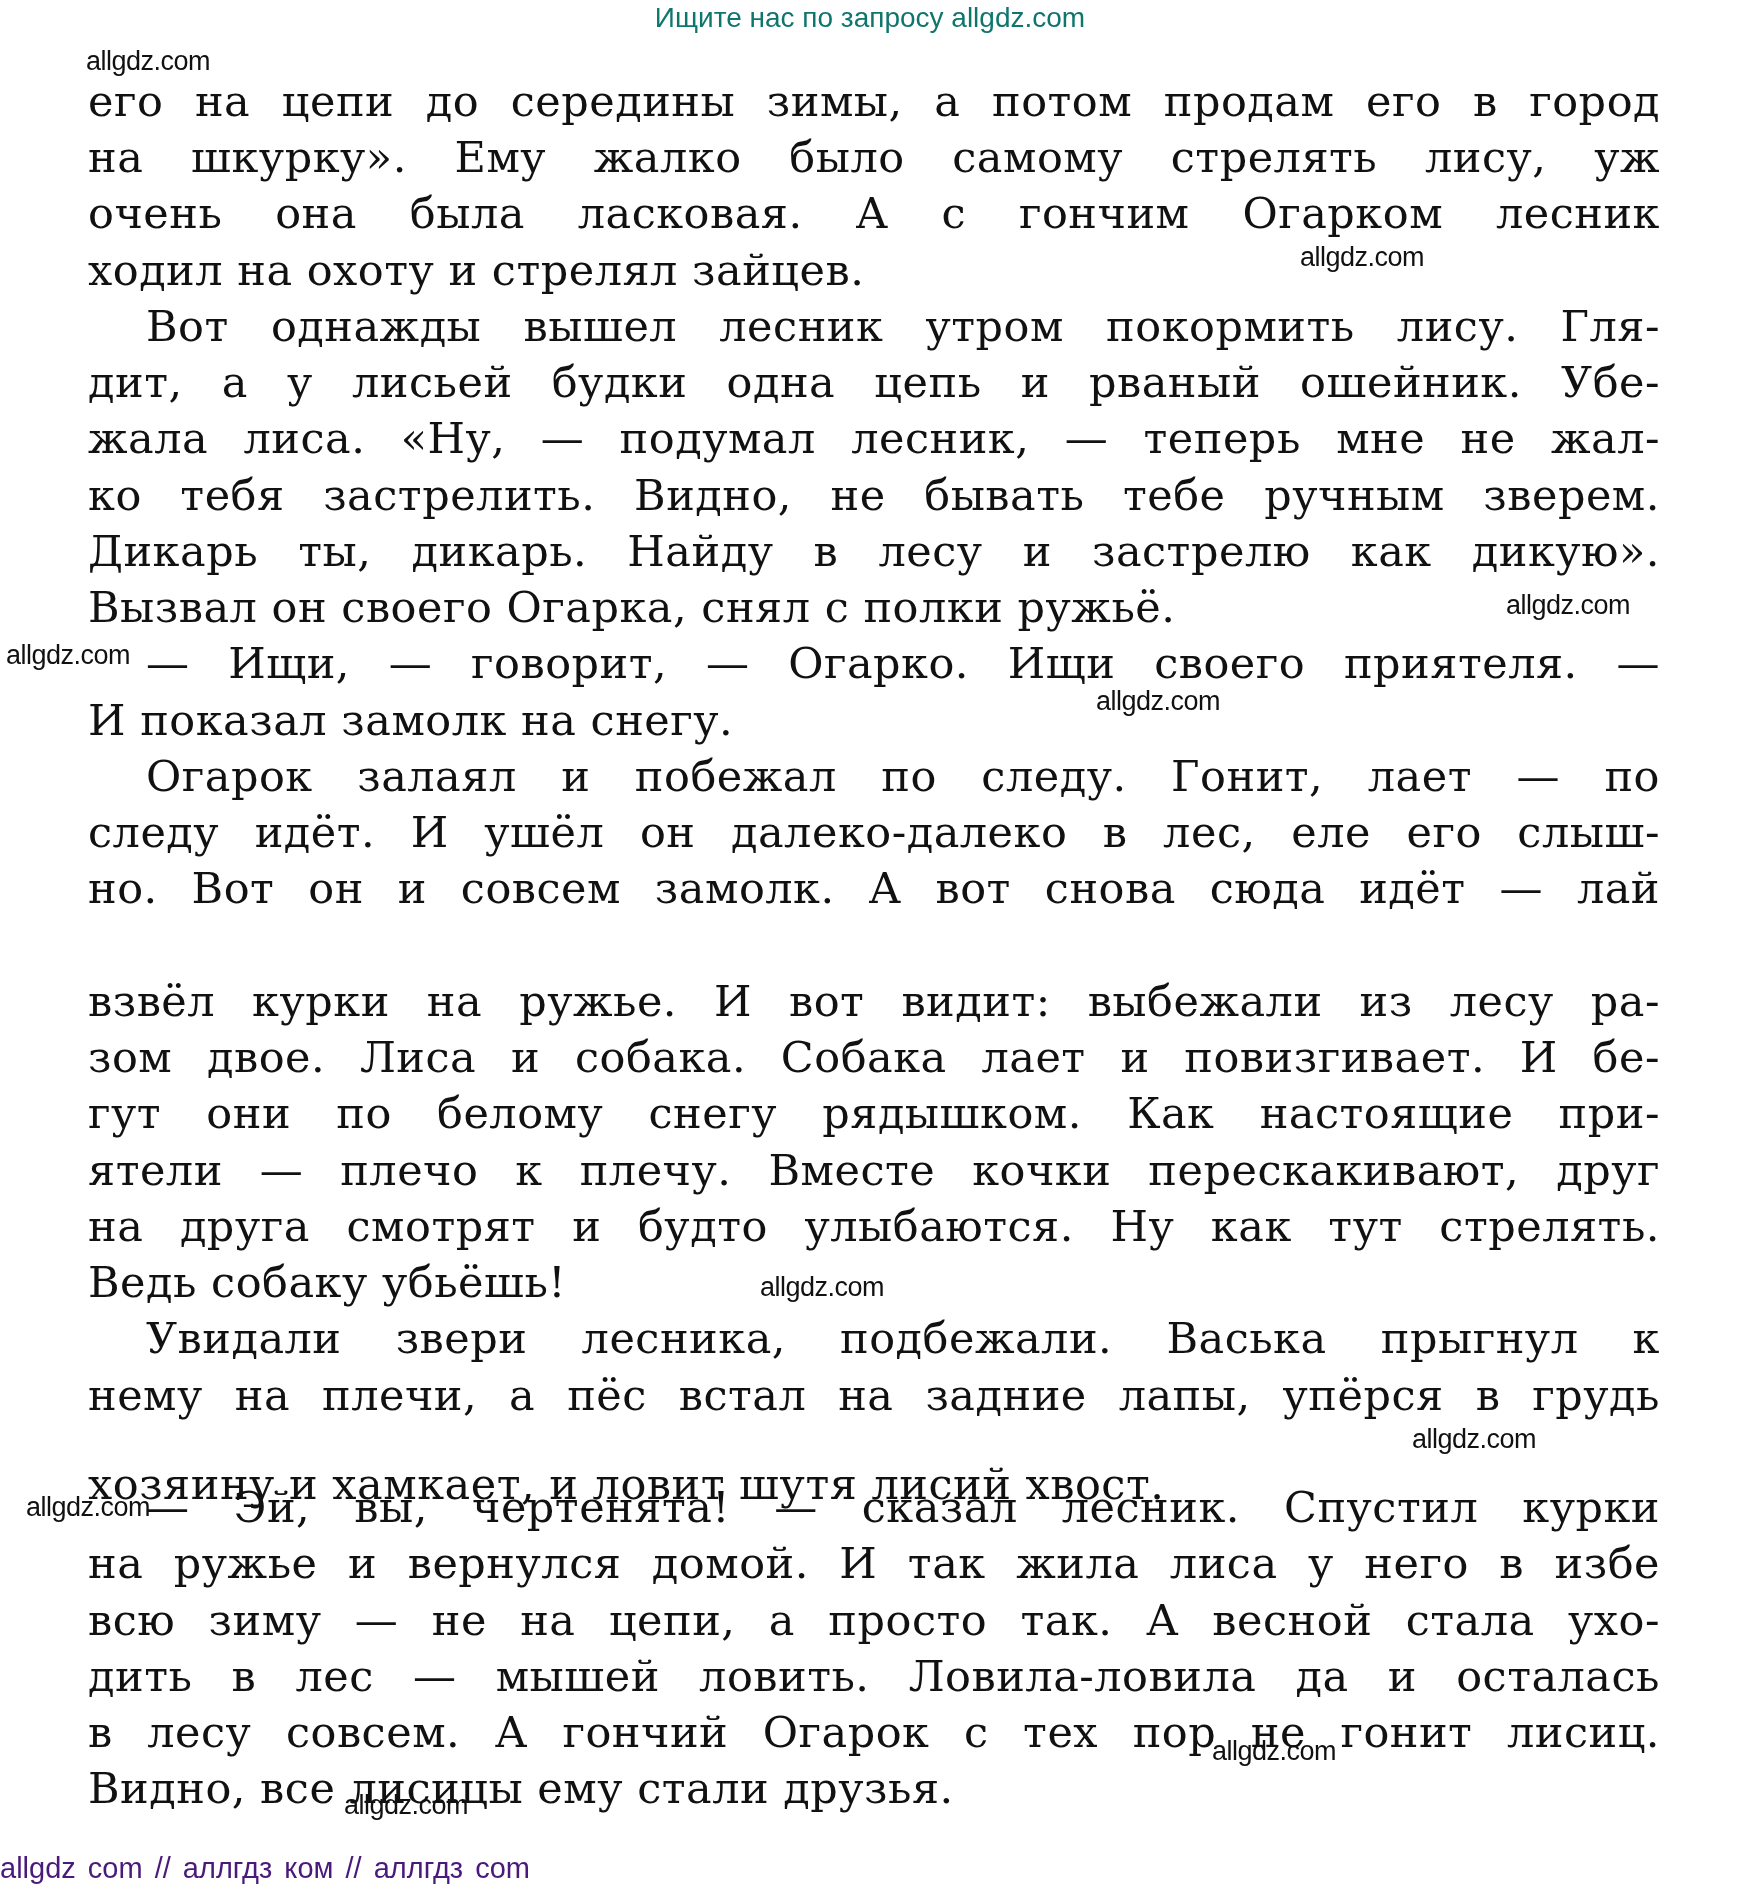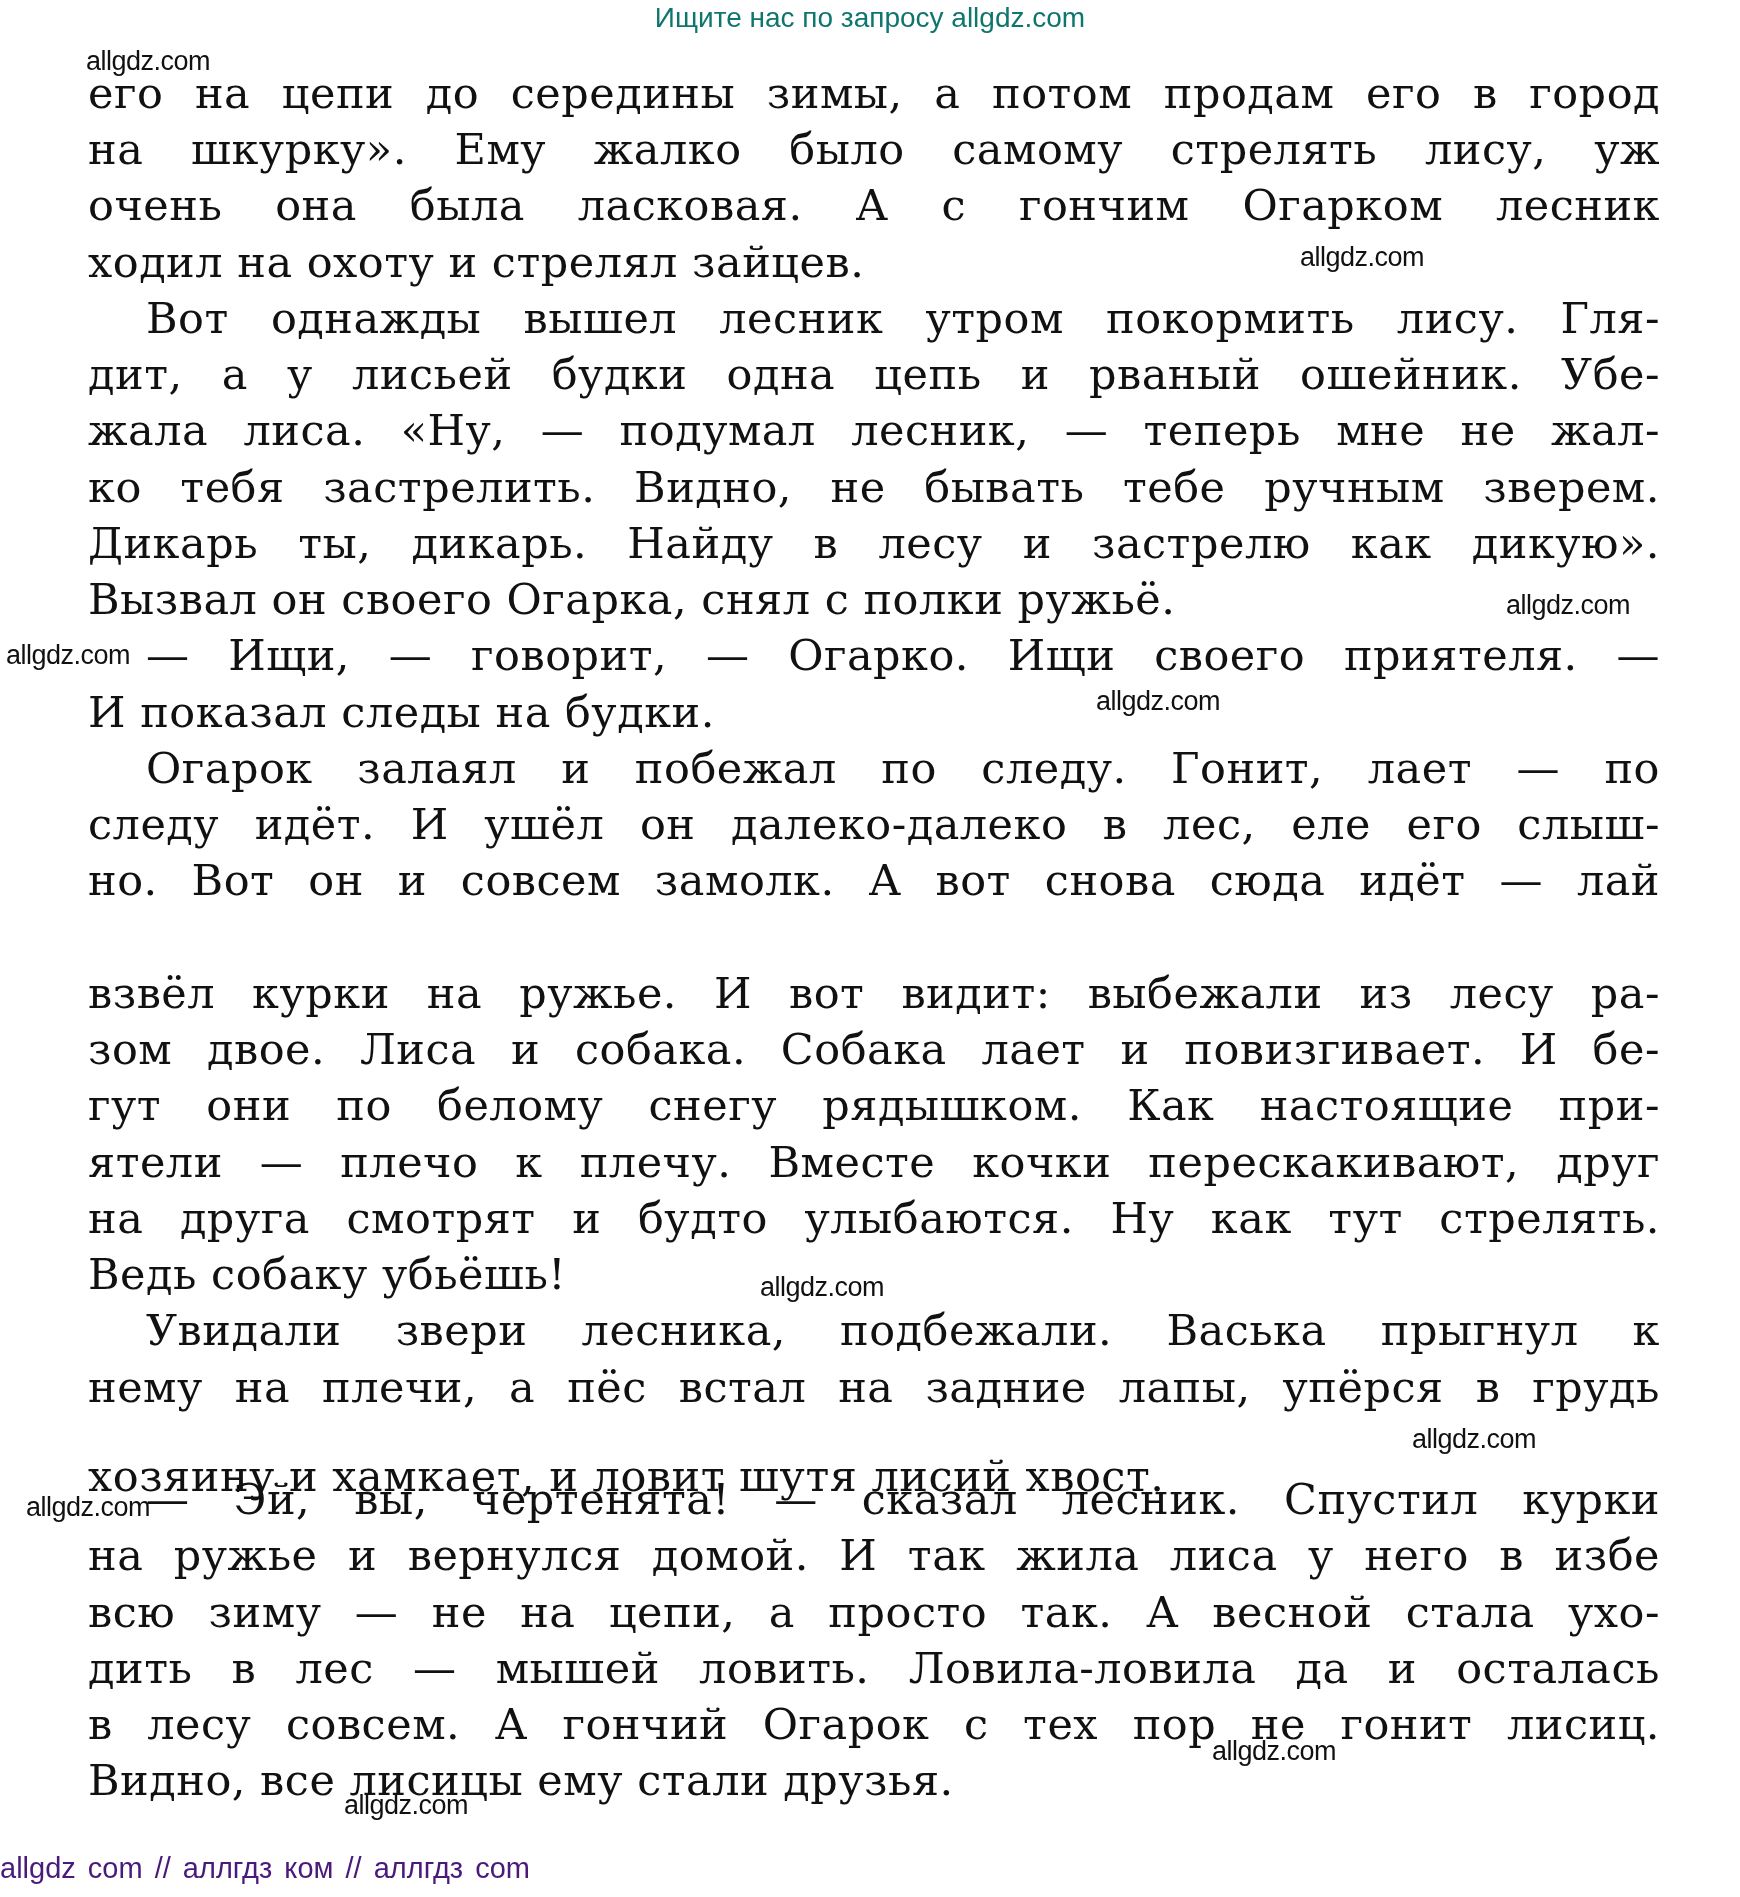--- a/index.html
+++ b/index.html
@@ -8,20 +8,21 @@
     position:absolute; top:2px; left:0; width:1740px; text-align:center;
     font-family:"Liberation Sans", sans-serif; font-size:28px; color:#0f766e;
   }
   .page { position:absolute; left:0; top:0; width:1740px; height:1897px; }
   .line {
     position:absolute; left:88px; width:1572px;
     font-family:"DejaVu Serif", "Liberation Serif", serif;
     font-size:43px; line-height:56px; color:#111;
     white-space:nowrap; text-align:justify; text-align-last:justify;
     letter-spacing:0.5px;
+    margin-top:8px;
   }
   .line.indent { left:146px; width:1514px; }
   .line.last { text-align-last:left; }
   .wm {
     position:absolute; font-family:"Liberation Sans", sans-serif;
     font-size:27px; color:#111; letter-spacing:-0.5px;
   }
   .footer {
     position:absolute; top:1852px; left:0; width:1740px; 
     font-family:"Liberation Sans", sans-serif; font-size:29px; color:#4a1a7a;
@@ -40,21 +41,21 @@
   <div class="line last" style="top:234px">ходил на охоту и стрелял зайцев.</div>
 
   <div class="line indent" style="top:290px">Вот однажды вышел лесник утром покормить лису. Гля-</div>
   <div class="line" style="top:346px">дит, а у лисьей будки одна цепь и рваный ошейник. Убе-</div>
   <div class="line" style="top:402px">жала лиса. «Ну, — подумал лесник, — теперь мне не жал-</div>
   <div class="line" style="top:459px">ко тебя застрелить. Видно, не бывать тебе ручным зверем.</div>
   <div class="line" style="top:515px">Дикарь ты, дикарь. Найду в лесу и застрелю как дикую».</div>
   <div class="line last" style="top:571px">Вызвал он своего Огарка, снял с полки ружьё.</div>
 
   <div class="line indent" style="top:627px">— Ищи, — говорит, — Огарко. Ищи своего приятеля. —</div>
-  <div class="line last" style="top:684px">И показал следы на будки.</div>
+  <div class="line last" style="top:684px">И показал замолк на снегу.</div>
 
   <div class="line indent" style="top:740px">Огарок залаял и побежал по следу. Гонит, лает — по</div>
   <div class="line" style="top:796px">следу идёт. И ушёл он далеко-далеко в лес, еле его слыш-</div>
   <div class="line" style="top:852px">но. Вот он и совсем замолк. А вот снова сюда идёт — лай</div>
   <div class="line" style="top:965px">взвёл курки на ружье. И вот видит: выбежали из лесу ра-</div>
   <div class="line" style="top:1021px">зом двое. Лиса и собака. Собака лает и повизгивает. И бе-</div>
   <div class="line" style="top:1077px">гут они по белому снегу рядышком. Как настоящие при-</div>
   <div class="line" style="top:1134px">ятели — плечо к плечу. Вместе кочки перескакивают, друг</div>
   <div class="line" style="top:1190px">на друга смотрят и будто улыбаются. Ну как тут стрелять.</div>
   <div class="line last" style="top:1246px">Ведь собаку убьёшь!</div>

